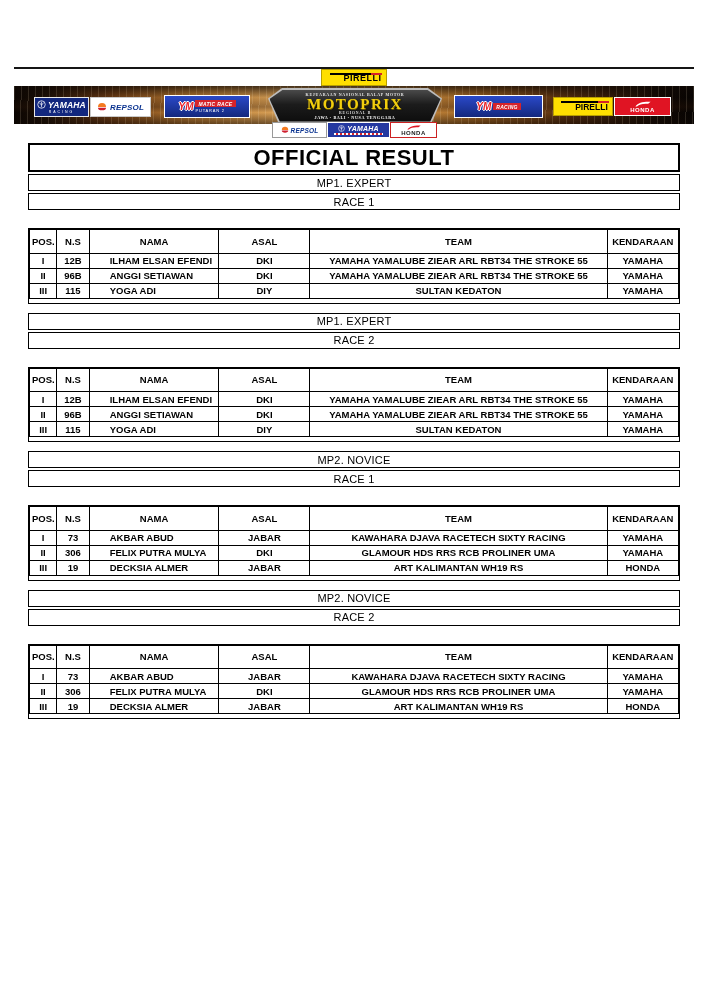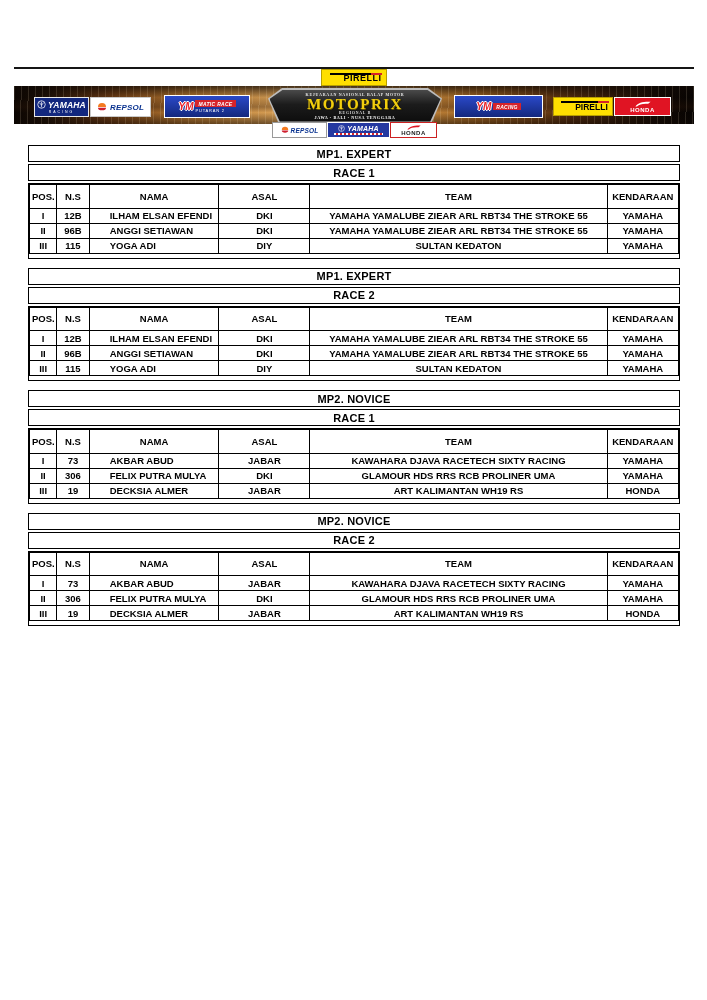--- a/index.html
+++ b/index.html
@@ -92,24 +92,24 @@
 
   
   .doc { position:absolute; left:28px; top:143px; width:652px; }
   .title-box {
     border:2px solid #000; height:29px; display:flex; align-items:center; justify-content:center;
     font-size:22px; font-weight:bold; letter-spacing:0.5px; margin-bottom:2px;
   }
   .bar {
     border:1.5px solid #000; height:17px; margin-top:2px;
     display:flex; align-items:center; justify-content:center;
-    font-size:11px; font-weight:bold; letter-spacing:0.2px;
+    font-size:11px; font-weight:normal; letter-spacing:0.2px;
   }
   .section:not(:first-child) .cat-bar { margin-top:9px; }
-  .tablewrap { border:1.5px solid #000; padding-bottom:4px; margin-top:2px; }
+  .tablewrap { border:1.5px solid #000; padding-bottom:4px; margin-top:18px; }
   table.results { width:100%; border-collapse:collapse; table-layout:fixed; }
   table.results th, table.results td {
     border:1.2px solid #000; font-weight:bold; font-size:9.5px;
     text-align:center; vertical-align:middle; padding:0 2px;
     overflow:hidden; white-space:nowrap;
   }
   table.results th { height:23.5px; }
   table.results td { height:15px; }
   table.results td.col2 { text-align:left; padding-left:20px; }
   col.c0{width:4.2%} col.c1{width:5%} col.c2{width:20%} col.c3{width:14%} col.c4{width:45.8%} col.c5{width:11%}
@@ -202,20 +202,21 @@
     </div>
     <div class="b-box b-honda">
       <svg width="14" height="5" viewBox="0 0 20 7">
           <path d="M0.5 6.5 C4 1.5 10 0.3 19.5 0.6 L16.5 3.2 C10 2.6 5.5 3.8 2.5 6.5 Z" fill="#E01423"></path>
         </svg>
       <span class="honda-word">HONDA</span>
     </div>
   </div>
 
   <div class="doc">
+    <div class="title-box">OFFICIAL RESULT</div>
     <div id="sections">
   <section class="section">
     <div class="bar cat-bar">MP1. EXPERT</div>
     <div class="bar race-bar">RACE 1</div>
     <div class="tablewrap">
       <table class="results">
         <colgroup>
           <col class="c0">
                 <col class="c1">
                 <col class="c2">

